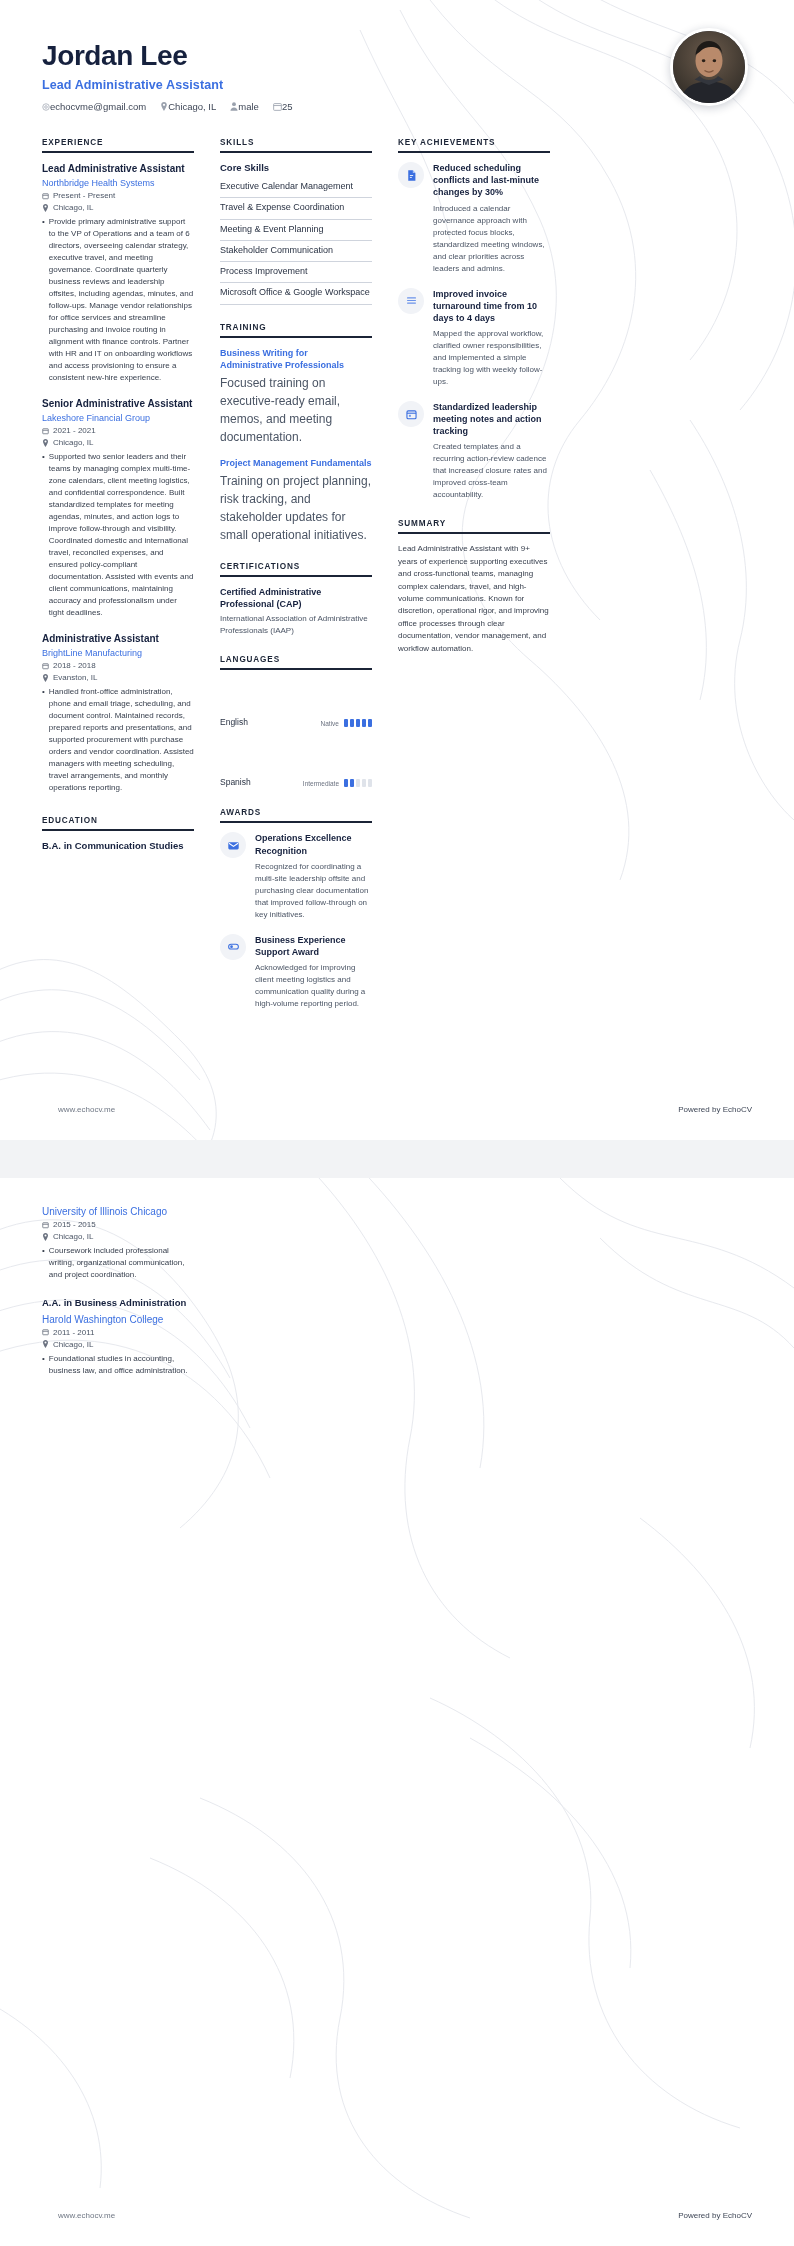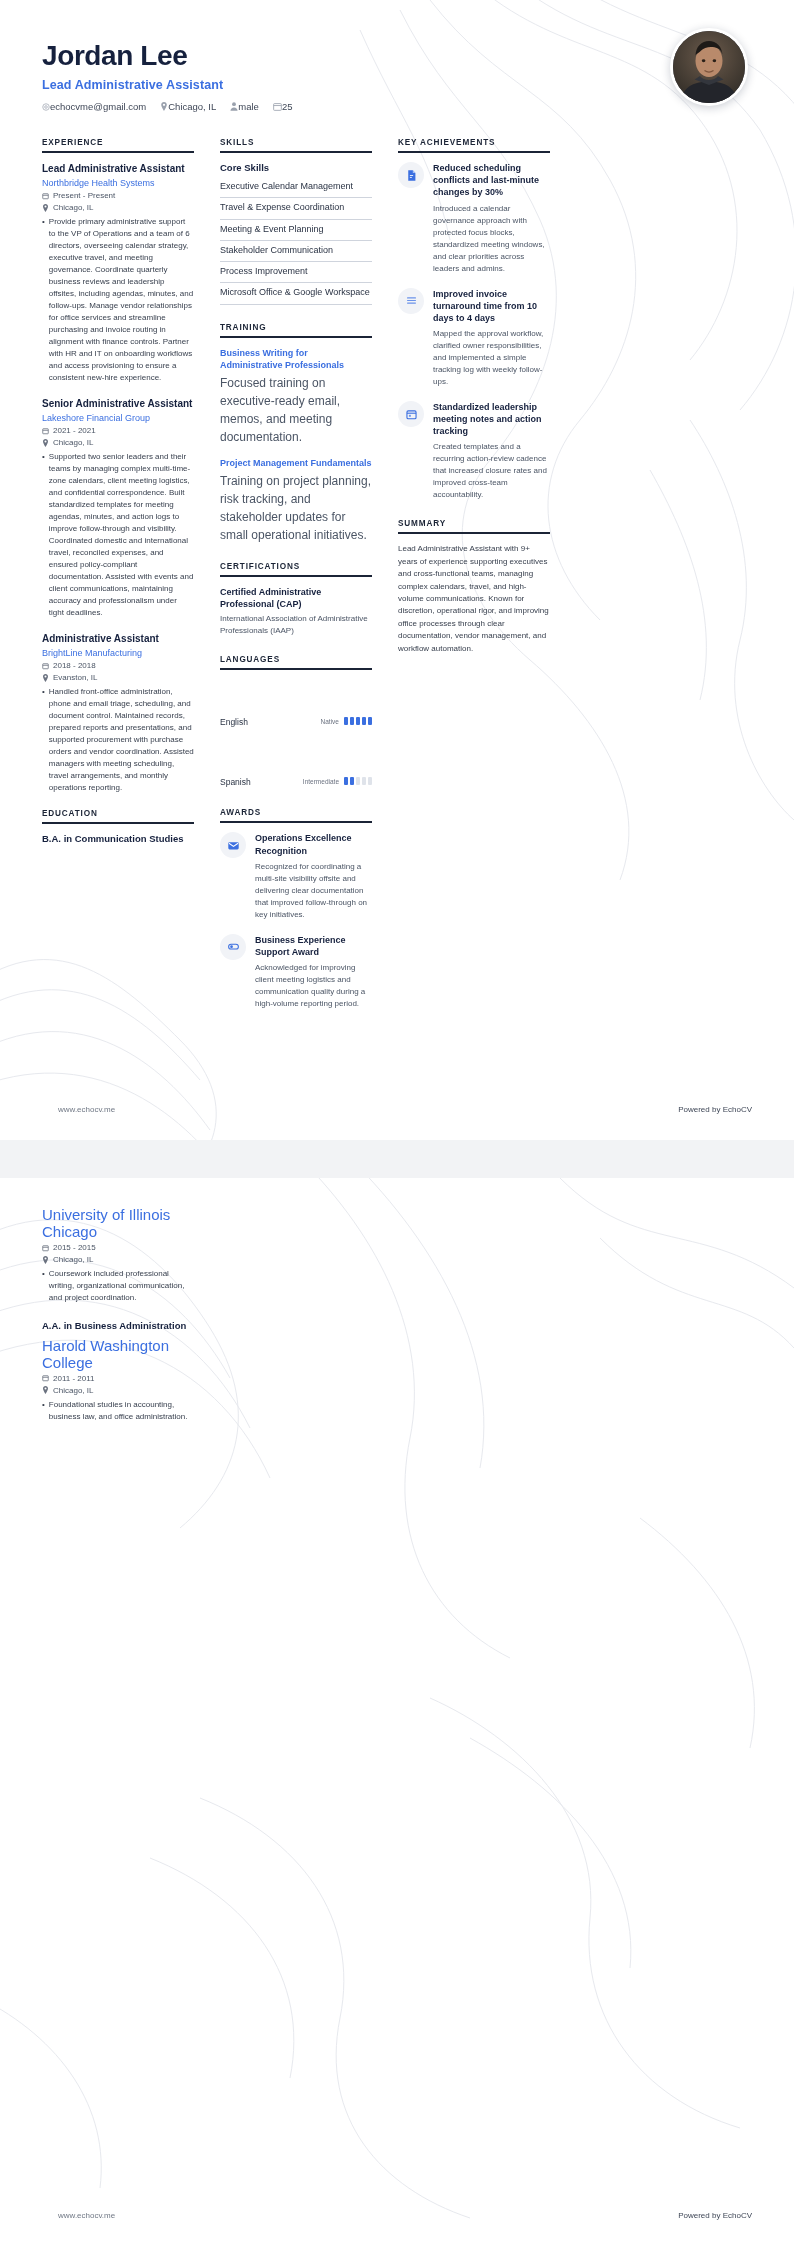--- a/index.html
+++ b/index.html
@@ -82,21 +82,21 @@
   
   .train { margin-bottom: 11px; }
   .train-title { font-size: 9px; color: #3b6fe0; font-weight: 600; line-height: 1.35; }
   .train-desc { font-size: 12px; color: #4b5565; line-height: 1.5; margin-top: 3px; }
 
   
   .cert-title { font-size: 9px; font-weight: 700; color: #16213e; line-height: 1.35; }
   .cert-org { font-size: 8px; color: #4b5565; line-height: 1.5; margin-top: 3px; }
 
   
-  .lang-row { display: flex; align-items: flex-start; justify-content: space-between; padding: 3px 0; margin-top: 44px; }
+  .lang-row { display: flex; align-items: flex-end; justify-content: space-between; padding: 3px 0; margin-top: 44px; }
   .lang-name { font-size: 8.5px; color: #2a3344; }
   .lang-right { display: flex; align-items: center; gap: 5px; }
   .lang-level { font-size: 6.5px; color: #6b7280; }
   .pips { display: flex; gap: 2px; }
   .pip { width: 4px; height: 8px; border-radius: 1px; background: #dfe3ea; }
   .pip.on { background: #3b6fe0; }
 
   
   .card { display: flex; gap: 9px; margin-bottom: 13px; align-items: flex-start; }
   .card-ico {
@@ -107,21 +107,21 @@
   .card-title { font-size: 9px; font-weight: 700; color: #16213e; line-height: 1.35; }
   .card-desc { font-size: 8px; color: #4b5565; line-height: 1.5; margin-top: 4px; }
 
   
   .summary-text { font-size: 8px; color: #39414f; line-height: 1.55; }
 
   
   .edu-wrap { padding: 24px 42px 0 42px; }
   .edu-block { width: 152px; }
   .edu-title { font-size: 9.5px; font-weight: 600; color: #16213e; line-height: 1.35; }
-  .edu-school { font-size: 15px; color: #3b6fe0; font-weight: 500; margin-top: 4px; }
+  .edu-school { font-size: 10px; color: #3b6fe0; font-weight: 500; margin-top: 4px; }
 
   
   .footer {
     position: absolute; left: 16px; right: 0; bottom: 26px;
     display: flex; justify-content: space-between;
     padding: 0 42px; font-size: 8px; color: #707885; z-index: 3;
   }
   .footer .brand { color: #3f4757; font-weight: 400; }
 </style>
 </head>
@@ -272,21 +272,21 @@
             </div>
             <div class="bullets">
               <div class="bullet">
                 <span class="dot">•</span>
                 <span>Handled front-office administration, phone and email triage, scheduling, and document control. Maintained records, prepared reports and presentations, and supported procurement with purchase orders and vendor coordination. Assisted managers with meeting scheduling, travel arrangements, and monthly operations reporting.</span>
               </div>
             </div>
           </div>
         </div>
 
-        <div class="section" style="margin-top:15px;">
+        <div class="section" style="margin-top:22px;">
           <div class="sec-title">EDUCATION</div>
           <div class="sec-rule"></div>
           <div class="edu-title">B.A. in Communication Studies</div>
         </div>
       </div>
 
       <div class="col-mid">
         <div class="section">
           <div class="sec-title">SKILLS</div>
           <div class="sec-rule"></div>
@@ -355,21 +355,21 @@
           <div class="sec-rule"></div>
           <div class="card">
             <span class="card-ico">
               <svg width="13" height="13" viewBox="0 0 20 20">
                   <rect x="2" y="5" width="16" height="11" rx="2" fill="#3b6fe0"></rect>
                   <path d="M3 6.5l7 5 7-5" stroke="#ffffff" stroke-width="1.6" fill="none"></path>
                 </svg>
             </span>
             <span class="card-body">
               <span class="card-title" style="display:block;">Operations Excellence Recognition</span>
-              <span class="card-desc" style="display:block;">Recognized for coordinating a multi-site visibility offsite and delivering clear documentation that improved follow-through on key initiatives.</span>
+              <span class="card-desc" style="display:block;">Recognized for coordinating a multi-site leadership offsite and purchasing clear documentation that improved follow-through on key initiatives.</span>
             </span>
           </div>
           <div class="card">
             <span class="card-ico">
               <svg width="13" height="13" viewBox="0 0 20 20">
                   <rect x="2.5" y="6.5" width="15" height="7.5" rx="3.75" fill="none" stroke="#3b6fe0" stroke-width="1.6"></rect>
                   <circle cx="7" cy="10.25" r="2.1" fill="#3b6fe0"></circle>
                 </svg>
             </span>
             <span class="card-body">

